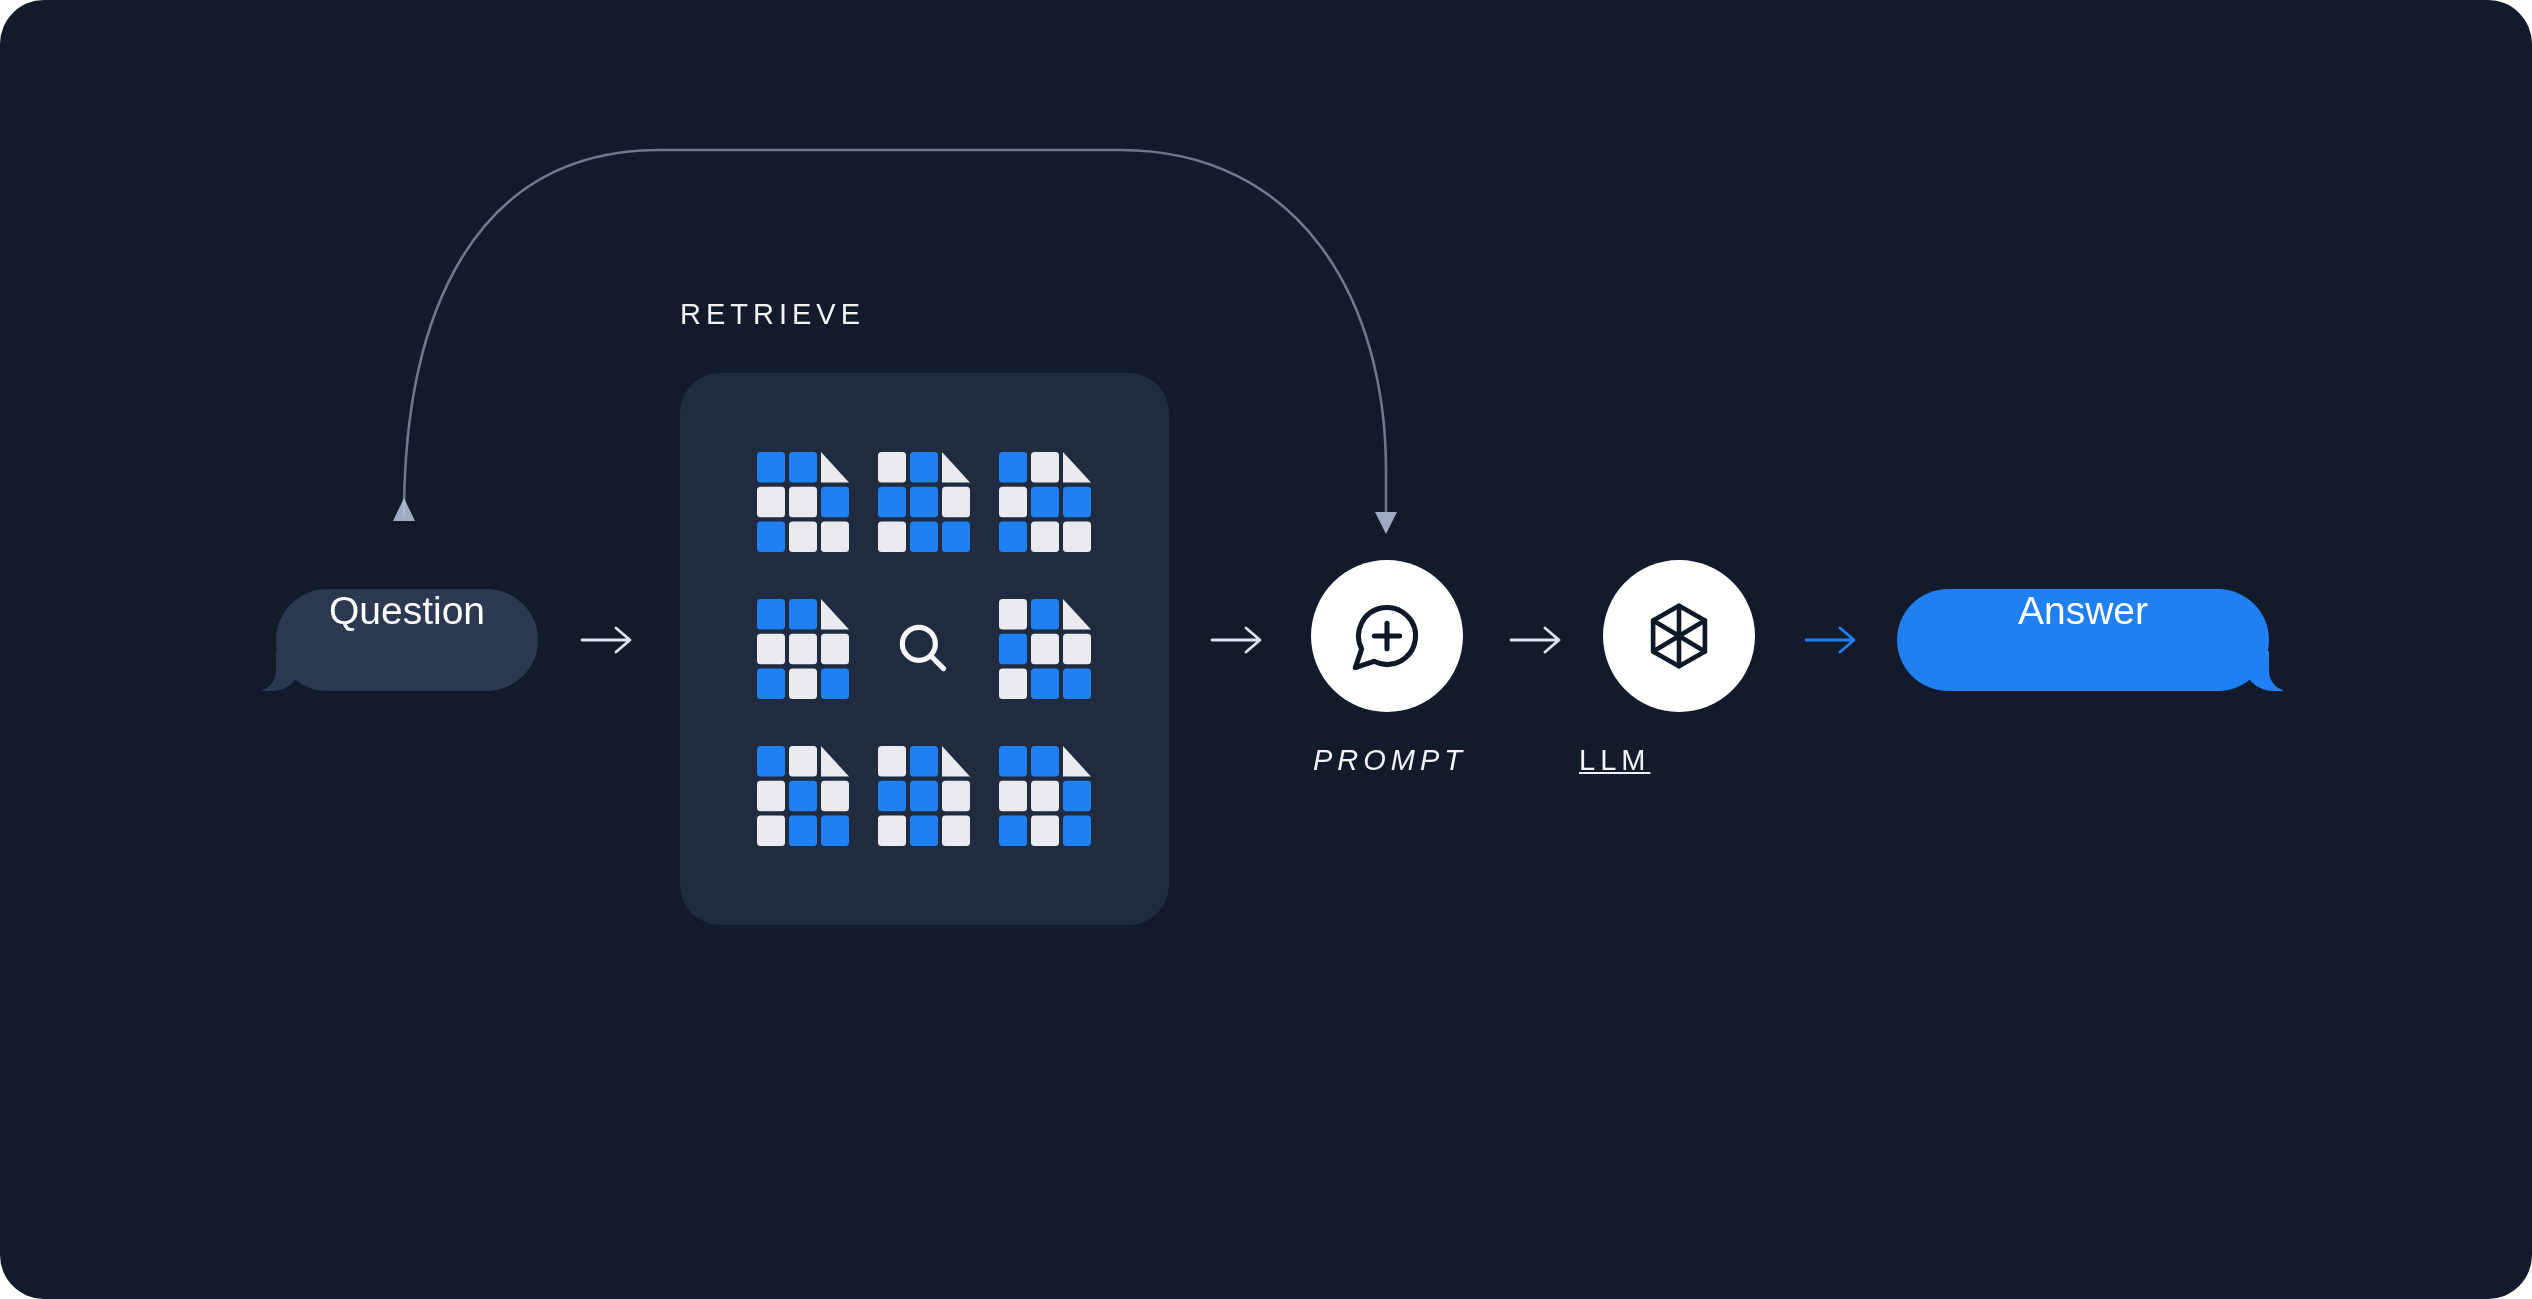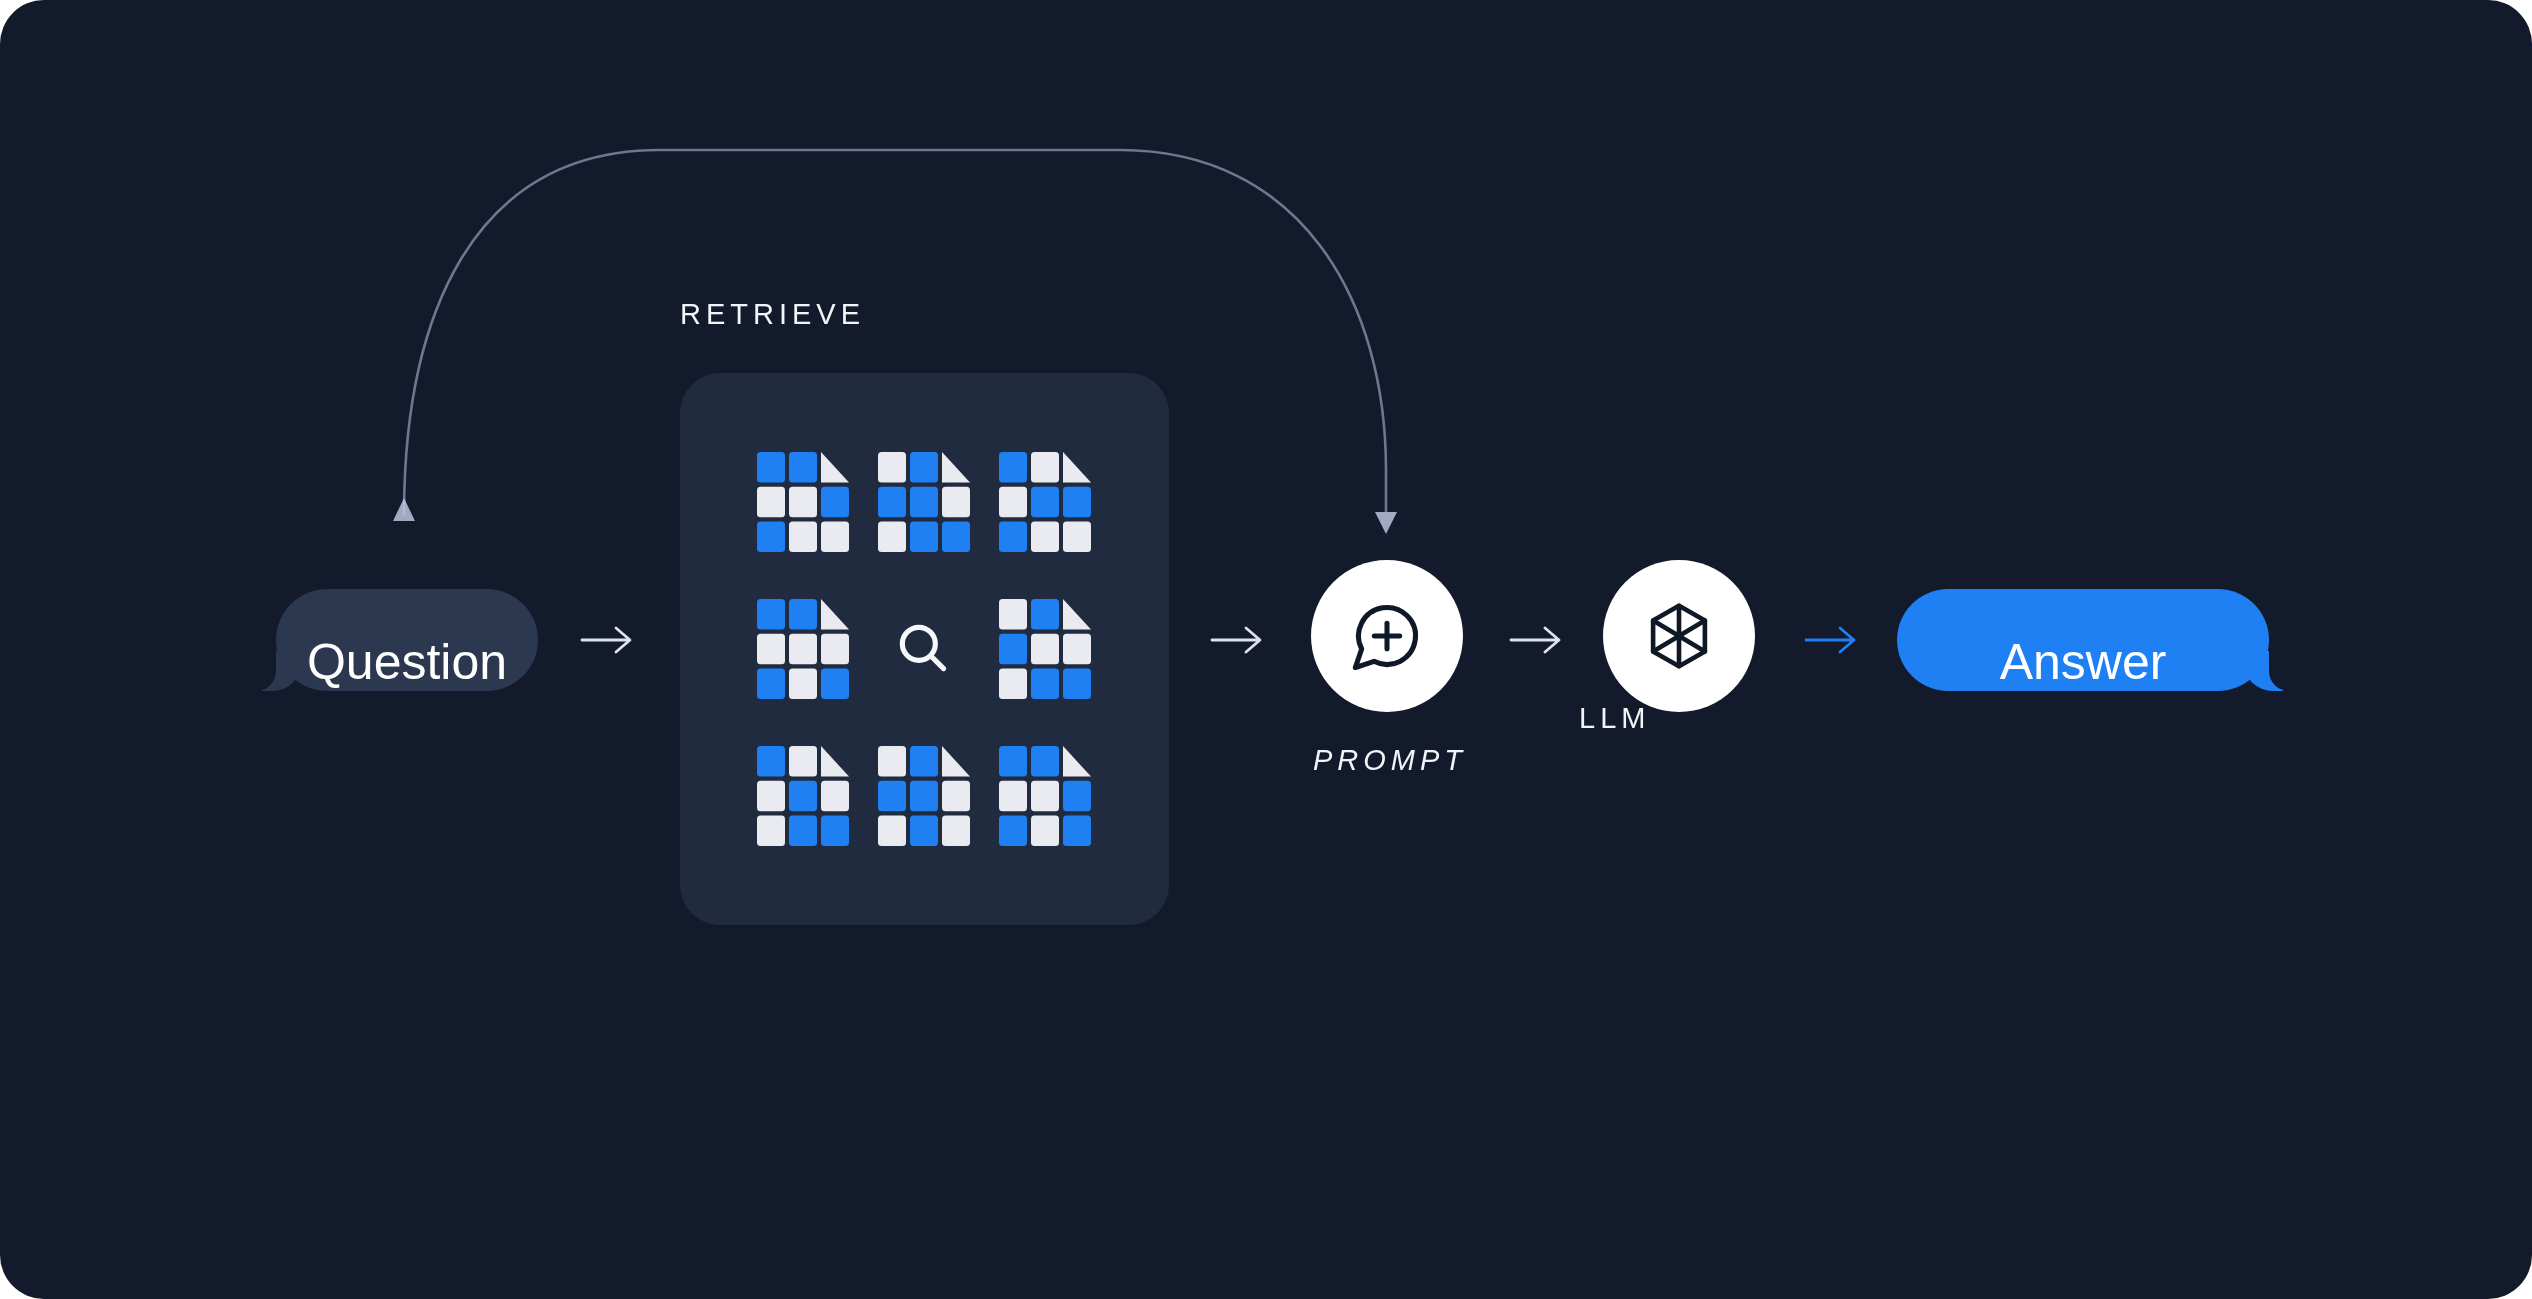--- a/index.html
+++ b/index.html
@@ -8,22 +8,22 @@
     width:2532px;height:1299px;
     background:var(--background,#121A2B);
     border-radius:44px;
     overflow:hidden;
     font-family:"Liberation Sans",sans-serif;
   }
 
   
   .bubble{
     position:absolute;
-    display:flex;align-items:flex-end;justify-content:center;
-    color:#ffffff;font-size:50px;font-weight:400;
+    display:flex;align-items:flex-start;justify-content:center;
+    color:#ffffff;font-size:39px;font-weight:400;
     border-radius:51px;
   }
   .bubble .txt{position:relative;z-index:2;}
   .bubble-question{
     left:276px;top:589px;width:262px;height:102px;
     background:var(--question-bubble);
   }
   .bubble-question::before{
     content:"";position:absolute;z-index:0;bottom:0;left:-14px;
     height:40px;width:40px;background:var(--question-bubble);
@@ -51,21 +51,21 @@
 
   
   .stage-label{
     position:absolute;
     color:var(--label-text);
     font-size:29px;letter-spacing:5px;font-weight:500;
     text-align:left;
   }
   .label-retrieve{left:680px;top:298px;width:489px;}
   .label-prompt{left:1313px;top:744px;width:200px;font-style:italic;}
-  .label-llm{left:1579px;top:702px;width:200px;}
+  .label-llm{left:1579px;top:744px;width:200px;text-decoration:underline;}
 
   
   .panel{
     position:absolute;left:680px;top:373px;width:489px;height:552px;
     background:var(--panel);border-radius:40px;
   }
   .doc-grid{
     width:100%;height:100%;box-sizing:border-box;
     display:grid;
     grid-template-columns:repeat(3,92px);

